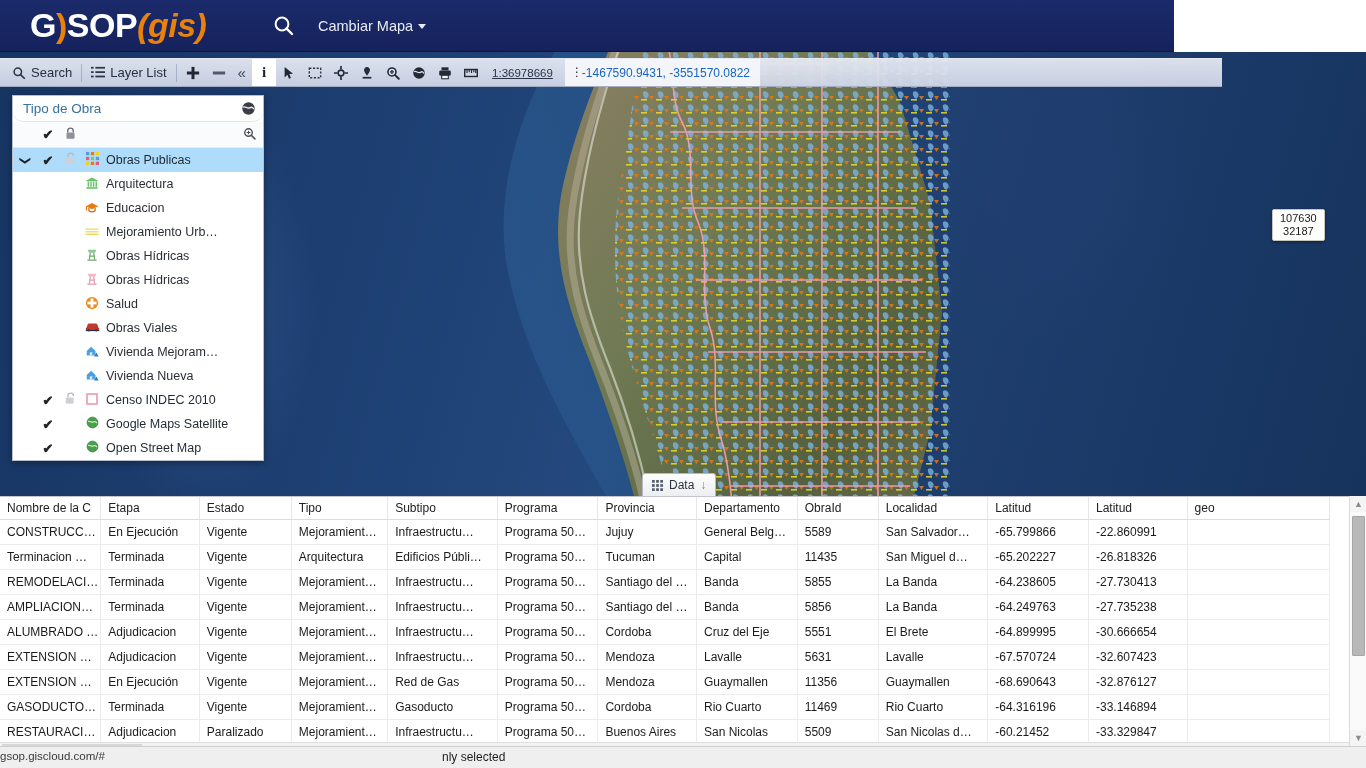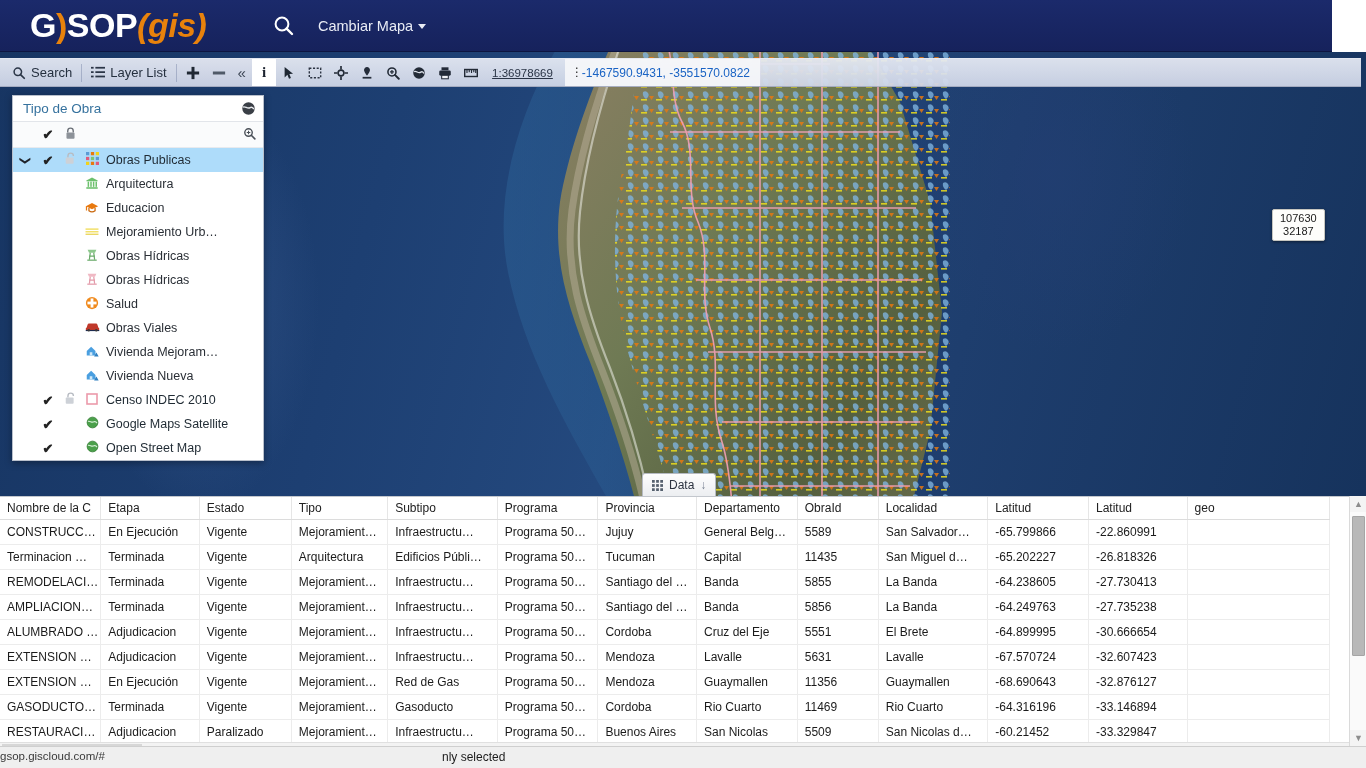--- a/index.html
+++ b/index.html
@@ -6,21 +6,21 @@
   html, body {
     width: 1366px; height: 768px;
     overflow: hidden;
     font-family: "Liberation Sans", sans-serif;
     background: #fff;
   }
 
   
   #header {
     position: absolute; top: 0; left: 0;
-    width: 1332px; height: 52px;
+    width: 1174px; height: 52px;
     background: linear-gradient(to bottom, #1b2a6b 0%, #16225c 100%);
     border-bottom: 1px solid #0d1540;
   }
   #logo {
     position: absolute; left: 30px; top: 6px;
     font-size: 34px; font-weight: bold;
     letter-spacing: -0.5px;
     white-space: nowrap;
   }
   #logo .w { color: #ffffff; }
@@ -71,21 +71,21 @@
     border-radius: 2px;
     padding: 2px 7px 3px 7px;
     font-size: 11px; color: #1a1a1a;
     line-height: 12.5px; text-align: center;
     box-shadow: 0 1px 3px rgba(0,0,0,.45);
   }
 
   
   #toolbar {
     position: absolute; top: 58px; left: 0;
-    width: 1361px; height: 29px;
+    width: 1222px; height: 29px;
     background: linear-gradient(to bottom, rgba(230,234,244,.94), rgba(208,215,232,.94));
     border-top: 1px solid rgba(255,255,255,.5);
     border-bottom: 1px solid rgba(110,120,150,.5);
     display: flex; align-items: center;
     padding-left: 6px;
   }
   .tb-btn {
     height: 27px; display: flex; align-items: center;
     padding: 0 6px; cursor: pointer; gap: 5px;
     color: #25303f; font-size: 13px;
@@ -121,20 +121,21 @@
     border: 1px solid #b9c0cc;
     box-shadow: 0 2px 7px rgba(0,0,0,.35);
     font-size: 12.5px;
   }
   #lp-title-bar {
     height: 26px; display: flex; align-items: center;
     justify-content: space-between;
     padding: 0 7px 0 10px;
     border-bottom: 1px solid #e2e5ea;
     background: #fff;
+    border-radius: 10px;
   }
   #lp-title { color: #36729e; font-size: 13.5px; }
   #lp-toolrow {
     height: 26px; display: flex; align-items: center;
     border-bottom: 1px solid #e8eaee;
     background: #fafbfc;
     padding: 0 7px 0 0;
   }
   .lr {
     display: flex; align-items: center;

